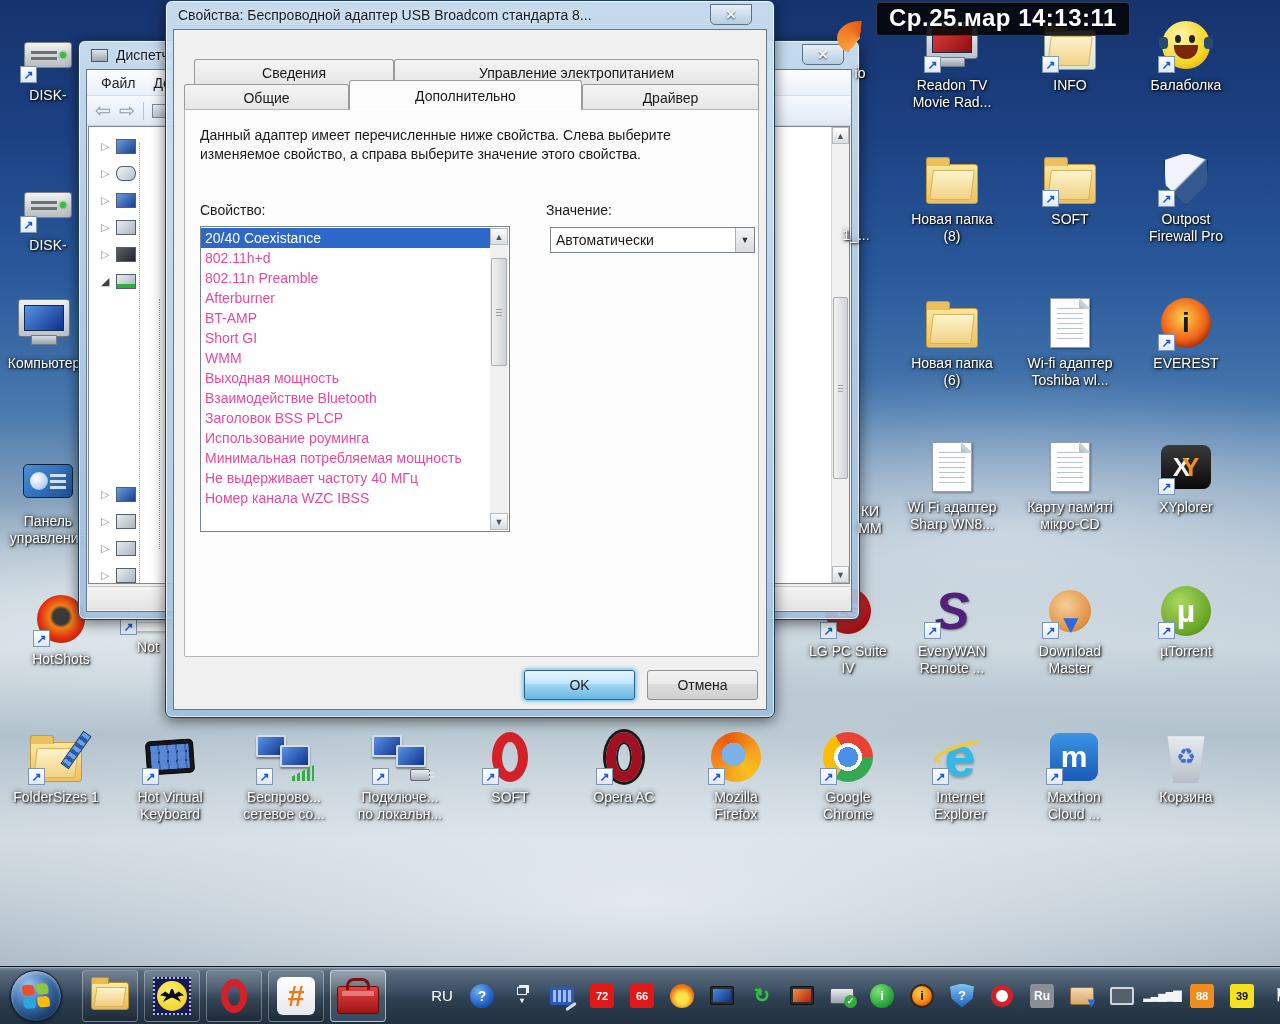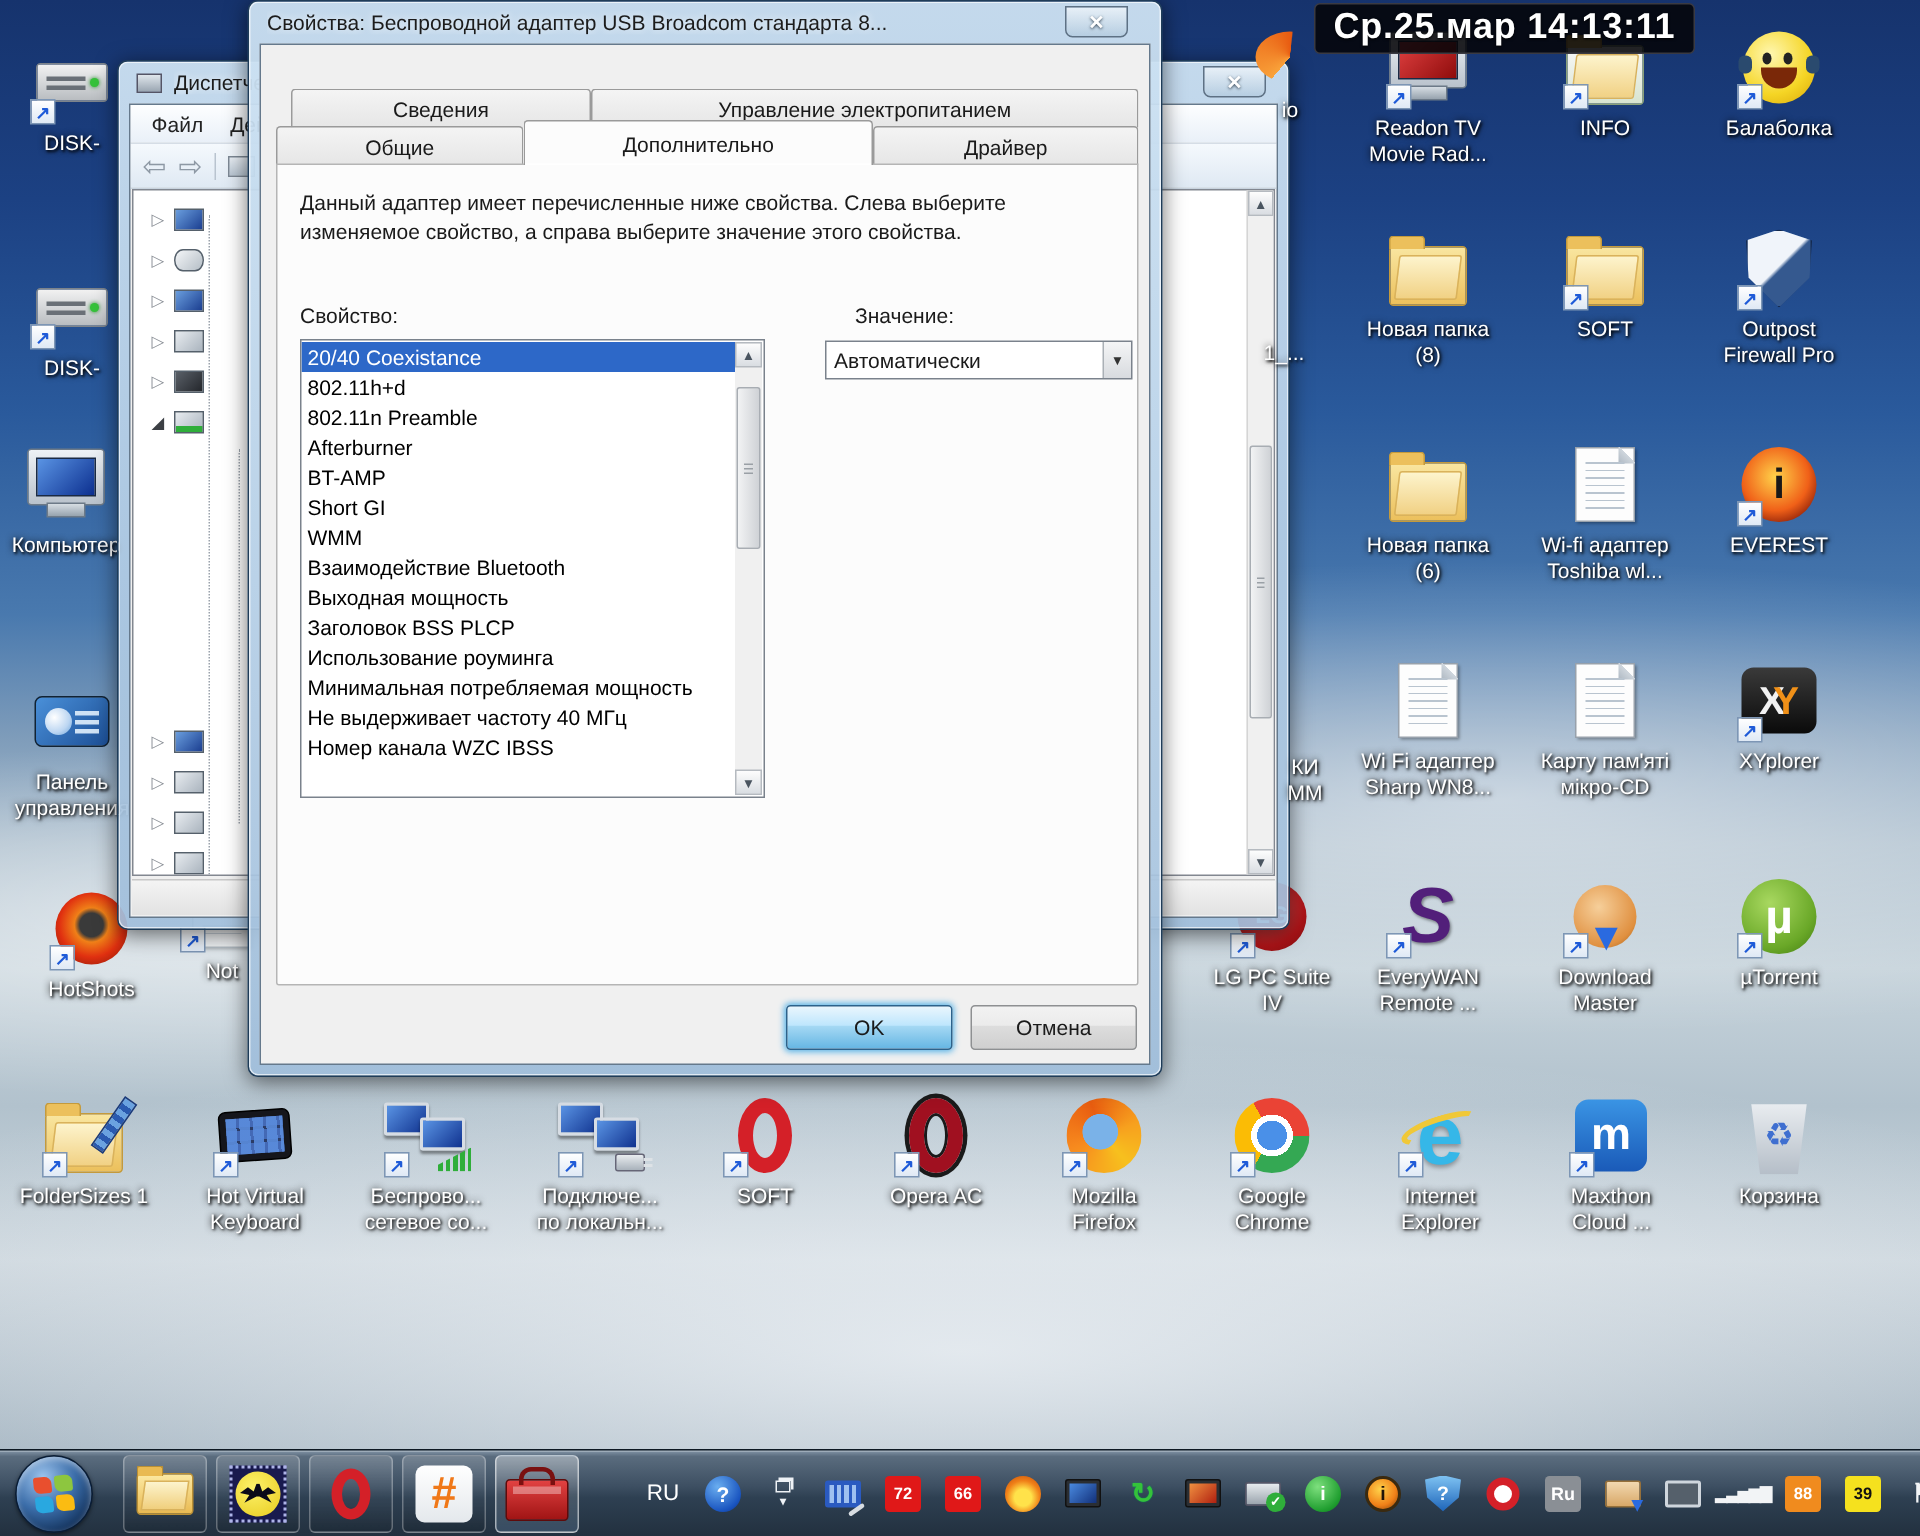--- a/index.html
+++ b/index.html
@@ -101,21 +101,21 @@
   .vthumb::after{content:"";position:absolute;left:4px;right:4px;top:50%;height:1px;background:#9aa0a6;box-shadow:0 -3px 0 #9aa0a6,0 3px 0 #9aa0a6}
   .statusbar{position:absolute;left:1px;right:1px;bottom:1px;height:24px;background:linear-gradient(#f4f4f4,#e2e2e2);border-top:1px solid #c8c8c8}
   
   .tab{position:absolute;height:26px;display:flex;align-items:center;justify-content:center;font-size:14px;color:#1a1a1a;
       background:linear-gradient(#f4f4f4,#e6e6e6);border:1px solid #9a9a9a;border-bottom:none;border-radius:3px 3px 0 0}
   .tab.active{background:#fcfcfc;height:30px;z-index:4;box-shadow:0 -1px 0 #fff inset}
   .pane{position:absolute;background:#fcfcfc;border:1px solid #b5b5b5;border-radius:0 0 2px 2px}
   .desc{position:absolute;font-size:14px;line-height:1.35;color:#1a1a1a}
   .flabel{position:absolute;font-size:14px;color:#1a1a1a}
   .listbox{position:absolute;background:#fff;border:1px solid #7a828c}
-  .li{height:20px;line-height:20px;font-size:14px;color:#000000;padding-left:4px;white-space:nowrap;overflow:hidden}
+  .li{height:20px;line-height:20px;font-size:14px;color:#ec4899;padding-left:4px;white-space:nowrap;overflow:hidden}
   .li.sel{background:#2d68c8;color:#fff}
   .lbscroll{position:absolute;top:1px;bottom:1px;right:1px;width:18px;background:#f0f0f0}
   .combo{position:absolute;height:26px;background:#fff;border:1px solid #7a828c;display:flex;align-items:center}
   .combo .cv{flex:1;padding-left:5px;font-size:14px;color:#1a1a1a}
   .combo .cb{width:19px;height:100%;background:linear-gradient(#f4f5f6,#d8dbdf);border-left:1px solid #aab0b6;
       display:flex;align-items:center;justify-content:center;font-size:9px;color:#333}
   .btn{position:absolute;width:111px;height:30px;display:flex;align-items:center;justify-content:center;font-size:14px;color:#1a1a1a;
       background:linear-gradient(#f2f2f2 0%,#ebebeb 45%,#dddddd 46%,#cfcfcf 100%);border:1px solid #8e9092;border-radius:3px}
   .btn.default{background:linear-gradient(#eaf6fd 0%,#bee6fd 45%,#a6d9f4 46%,#66b6e3 100%);border:1px solid #2c628b;
       box-shadow:0 0 4px 1px #5ab4e8}
@@ -588,33 +588,33 @@
     <div class="tab active" style="left:175px;top:50px;width:233px">
         <span>Дополнительно</span>
       </div>
     <div class="tab" style="left:408px;top:54px;width:177px">
         <span>Драйвер</span>
       </div>
 
     <div class="pane" style="left:10px;top:79px;width:575px;height:548px"></div>
     <div class="desc" style="left:26px;top:96px;width:540px">Данный адаптер имеет перечисленные ниже свойства. Слева выберите изменяемое свойство, а справа выберите значение этого свойства.</div>
     <div class="flabel" style="left:26px;top:172px">Свойство:</div>
-    <div class="flabel" style="left:396px;top:172px">Значение:</div>
+    <div class="flabel" style="left:372px;top:172px">Значение:</div>
 
     <div class="listbox" style="left:26px;top:196px;width:310px;height:306px">
       <div style="position:absolute;left:0;top:1px;right:19px;bottom:1px;overflow:hidden">
         <div class="li sel">20/40 Coexistance</div>
         <div class="li">802.11h+d</div>
         <div class="li">802.11n Preamble</div>
         <div class="li">Afterburner</div>
         <div class="li">BT-AMP</div>
         <div class="li">Short GI</div>
         <div class="li">WMM</div>
+        <div class="li">Выходная мощность</div>
         <div class="li">Взаимодействие Bluetooth</div>
-        <div class="li">Выходная мощность</div>
         <div class="li">Заголовок BSS PLCP</div>
         <div class="li">Использование роуминга</div>
         <div class="li">Минимальная потребляемая мощность</div>
         <div class="li">Не выдерживает частоту 40 МГц</div>
         <div class="li">Номер канала WZC IBSS</div>
       </div>
       <div class="lbscroll">
         <span class="varr" style="top:0">▲</span>
         <span class="vthumb" style="top:30px;height:108px"></span>
         <span class="varr" style="bottom:0">▼</span>

